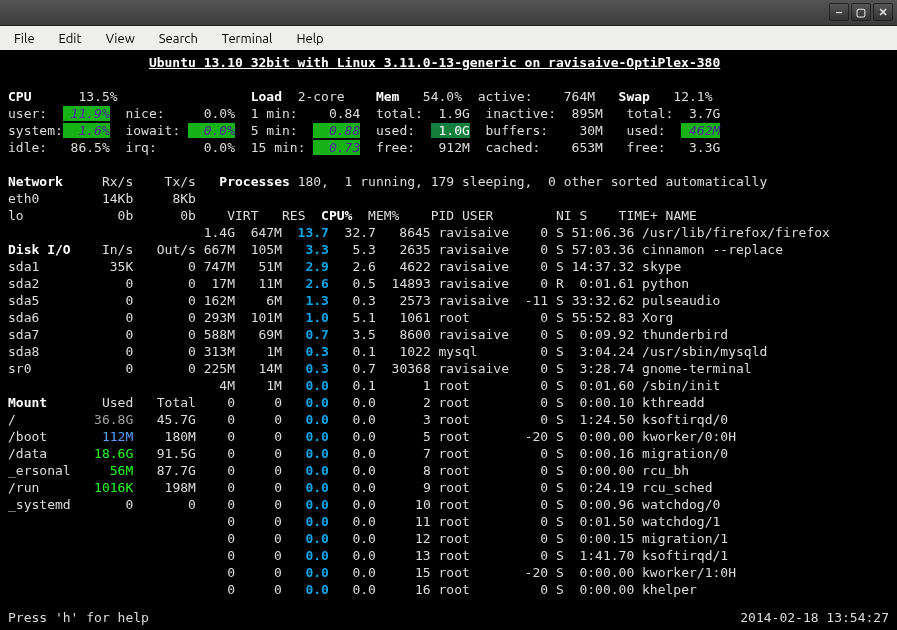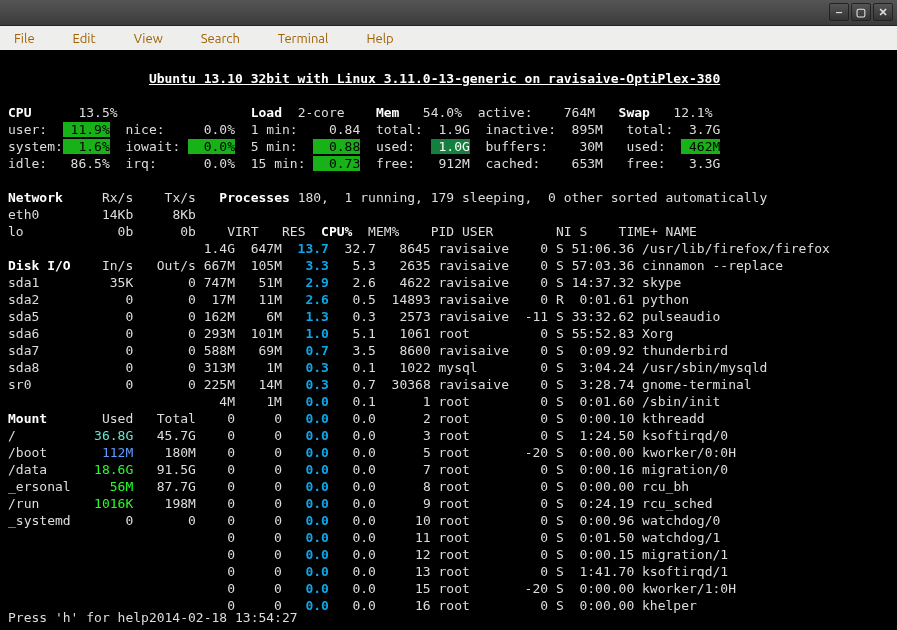--- a/index.html
+++ b/index.html
@@ -40,58 +40,59 @@
     border-radius: 2px;
     color: #ddd;
     font-size: 11px;
     display: flex;
     align-items: center;
     justify-content: center;
     cursor: pointer;
   }
   .menubar {
     background: #eeeeec;
-    color: #a16207;
+    color: #000000;
     height: 24px;
     display: flex;
     align-items: center;
     padding: 0 4px;
     font-family: 'Ubuntu', sans-serif;
     font-size: 13px;
-    gap: 18px;
+    gap: 4px;
   }
   .menubar .menu-item {
     padding: 2px 10px;
     cursor: pointer;
   }
   .terminal {
     background: #000;
-    padding: 20px 8px 4px 8px;
+    padding: 4px 8px 4px 8px;
     height: 580px;
     line-height: 17px;
     white-space: pre;
     font-size: 13px;
     letter-spacing: 0;
     position: relative;
   }
   .cyan-u { color: #0cf; text-decoration: underline; }
   .bold { font-weight: bold; color: #fff; }
   .green { color: #2f2; }
   .green-b { color: #0ea5e9; font-weight: bold; }
-  .bg-green { background: #18b218; color: #000000; }
+  .bg-green { background: #18b218; color: #4c1d95; font-style: italic; }
   .bg-blue { background: #15803d; color: #fff; text-align: right; }
-  .magenta { color: #5eead4; }
+  .magenta { color: #a3a3a3; }
   .blue { color: #5c9cff; }
   .line { display: block; min-height: 17px; }
   .footer-line {
     position: absolute;
     bottom: 4px;
     left: 8px;
     right: 8px;
     display: flex;
+    justify-content: space-between;
   }
 </style>
 </head>
 <body>
 
 <div class="titlebar">
   <div class="win-controls">
     <div class="win-btn">‒</div>
     <div class="win-btn">▢</div>
     <div class="win-btn">✕</div>

